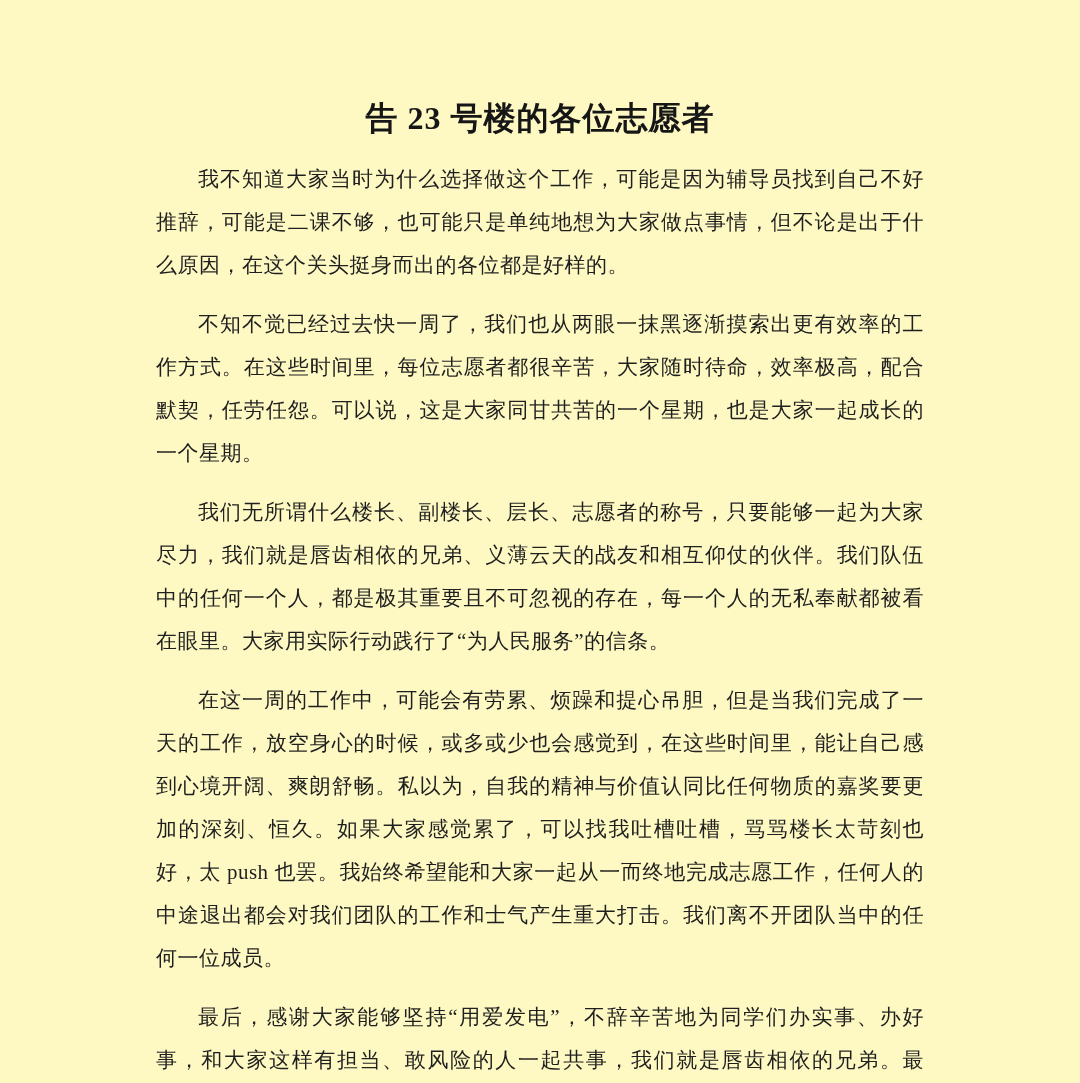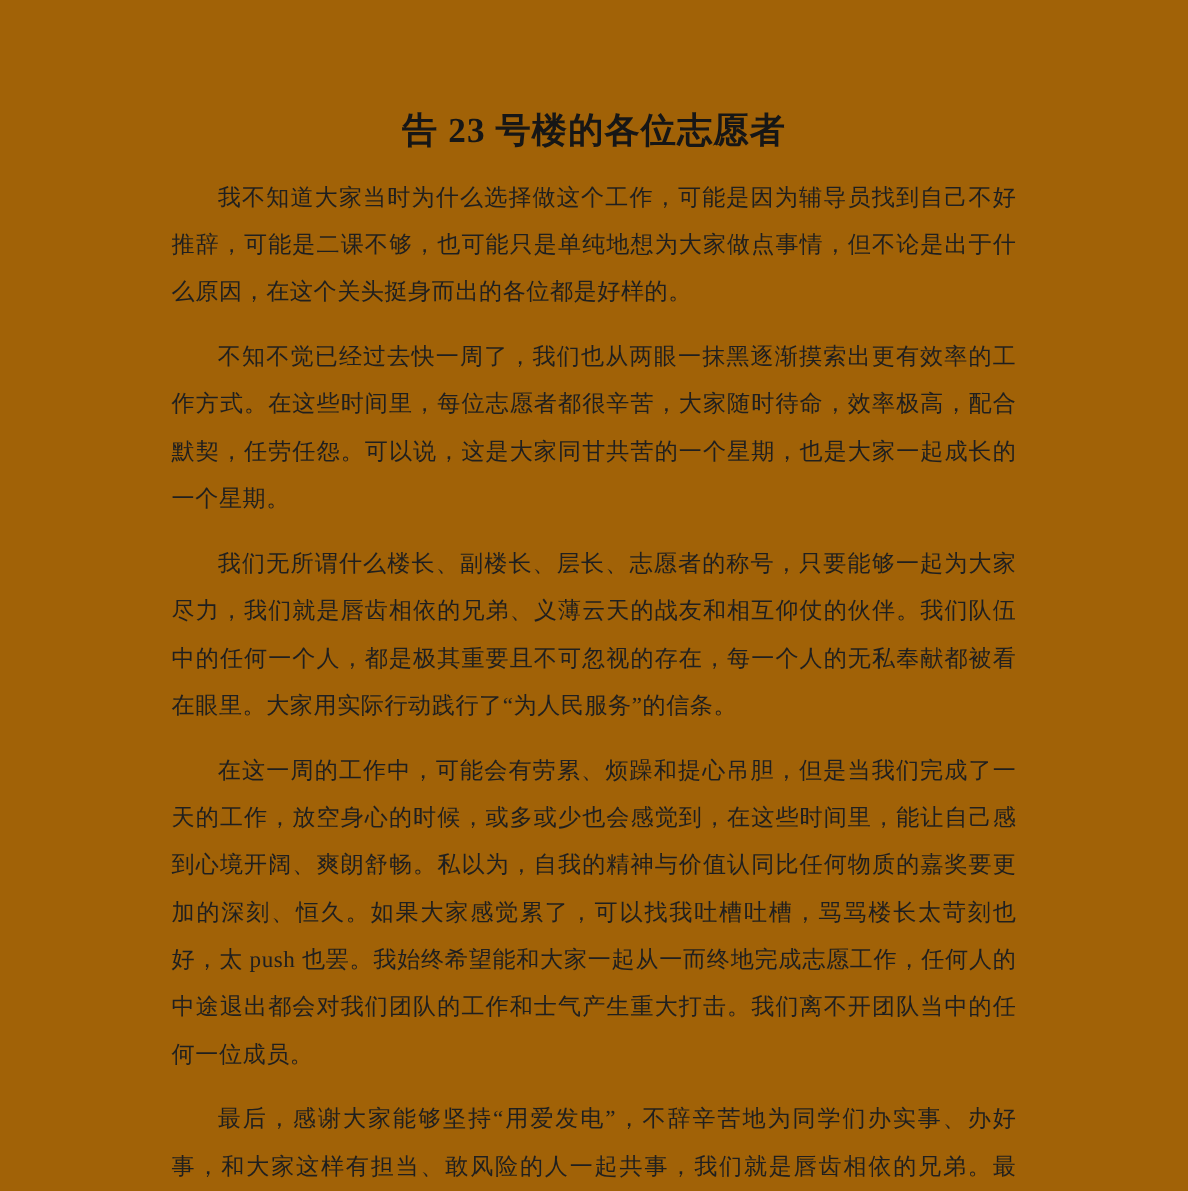--- a/index.html
+++ b/index.html
@@ -5,21 +5,21 @@
   * { box-sizing: border-box; }
   html, body {
     margin: 0;
     padding: 0;
     background: #ffffff;
   }
   .page {
     position: relative;
     width: 1080px;
     height: 1083px;
-    background: #a16207;
+    background: #fef9c3;
     overflow: hidden;
     font-family: "Liberation Serif", "DejaVu Serif", serif;
     color: #1f1f1f;
   }
   .doc {
     position: absolute;
     left: 140px;
     top: 98px;
     width: 800px;
   }

